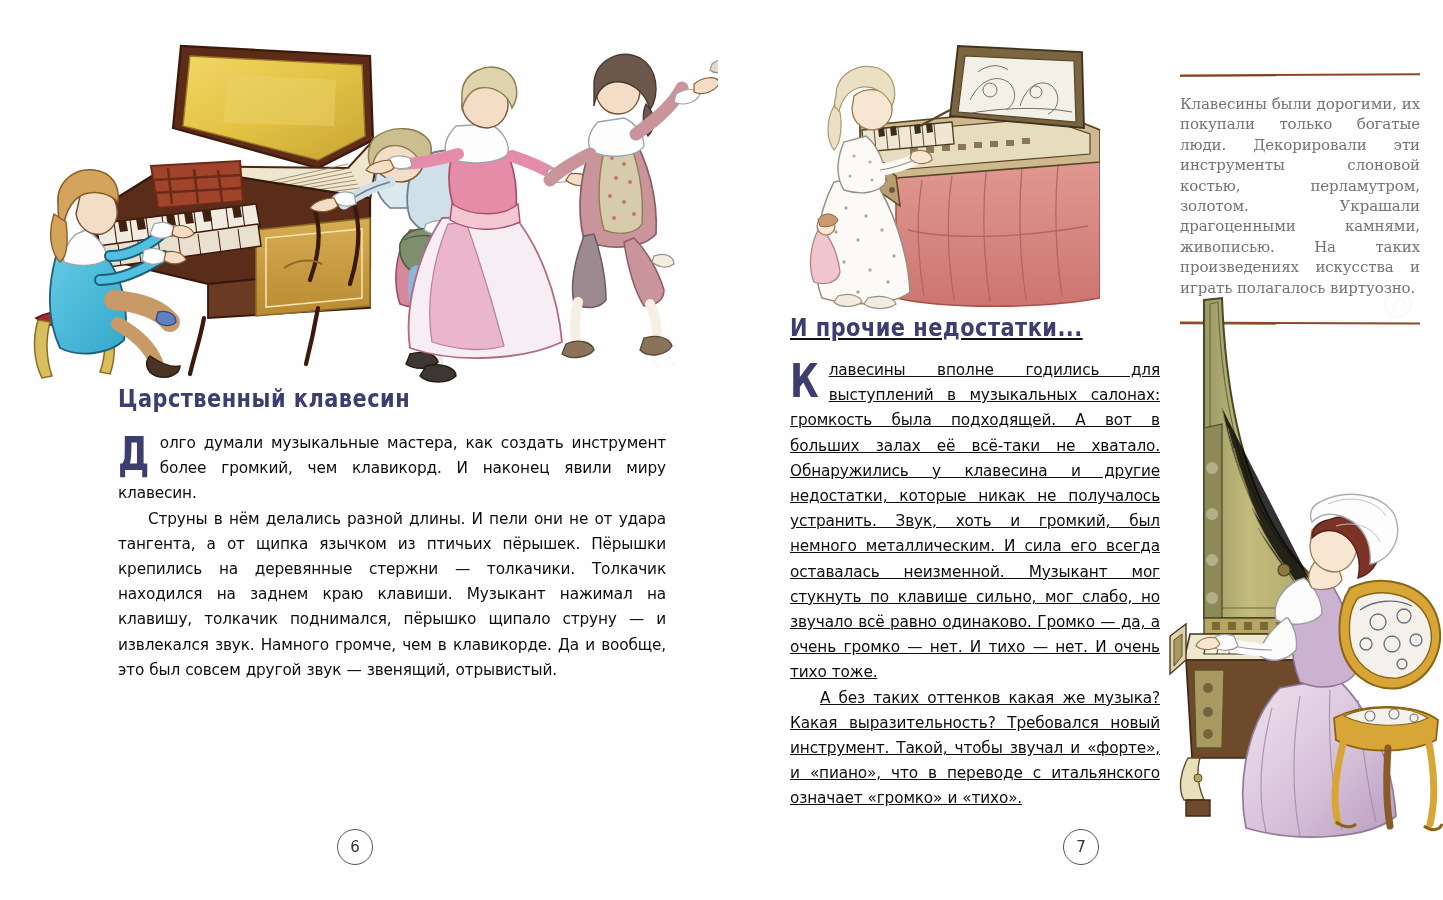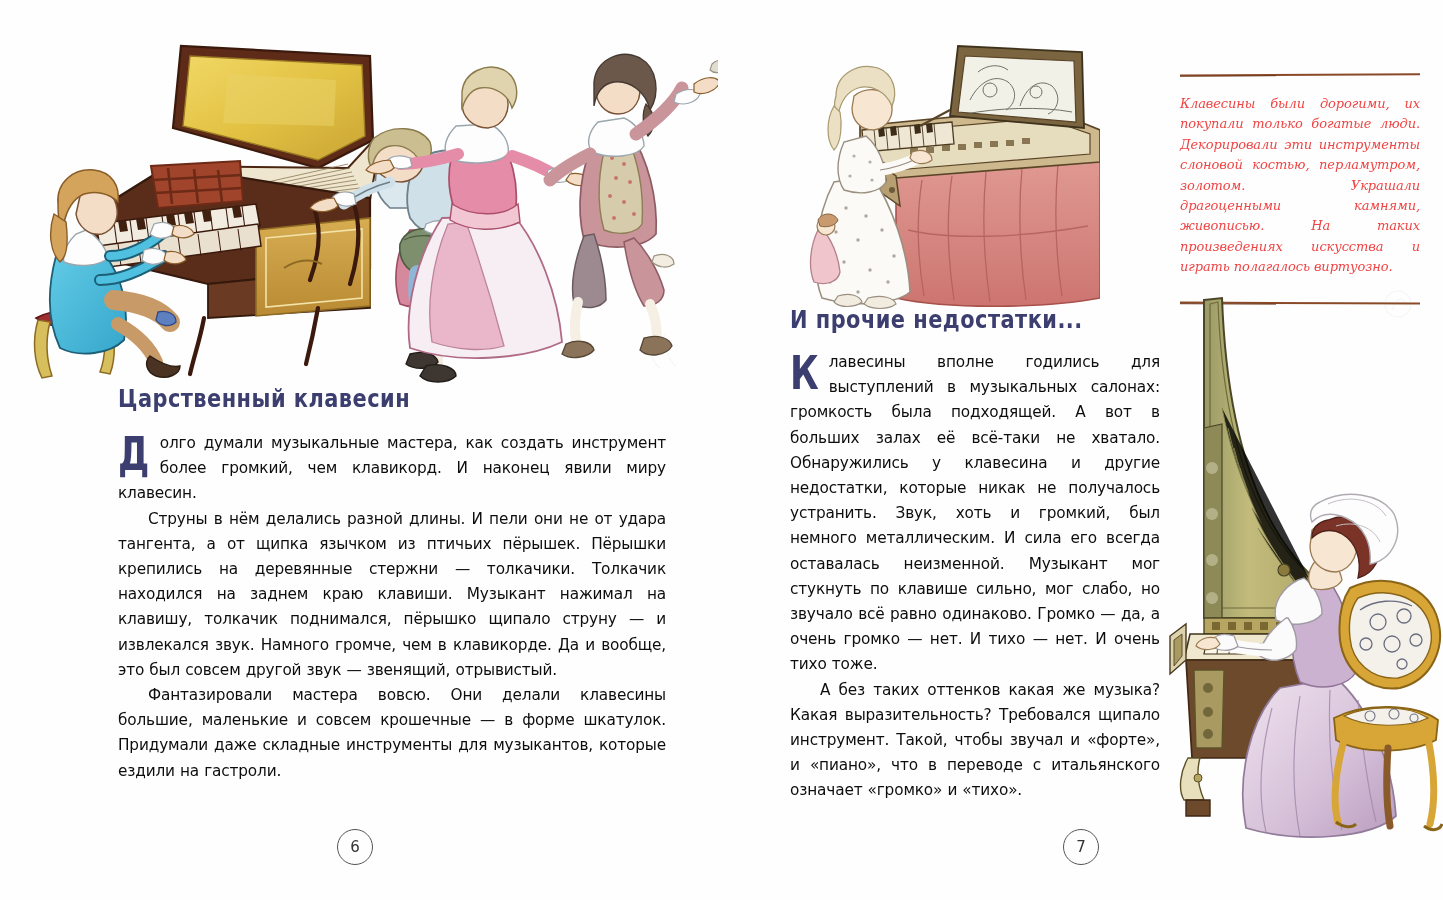--- a/index.html
+++ b/index.html
@@ -50,25 +50,24 @@
     margin:3px 5px 0 0;
     transform:scaleX(0.85);
     transform-origin:left top;
   }
 
   
   .sidenote{position:absolute;}
   .sidenote p{
     margin:0;
     font-family:"DejaVu Serif","Liberation Serif",serif;
-    font-style:italic;
-    font-size:13px;
+    font-size:15px;
     line-height:20.4px;
     text-align:justify;
-    color:#ef4444;
+    color:#737373;
     letter-spacing:-0.1px;
   }
   .rule{height:4px;width:100%;}
 
   
   .folio{
     position:absolute;
     width:34px;height:34px;border-radius:50%;
     border:1.3px solid #555;
     display:flex;align-items:center;justify-content:center;
@@ -302,21 +301,20 @@
     </svg>
   </div>
 
   <div class="col" style="left:118px;top:384px;width:548px;">
     <div class="heading" style="font-size:25px;margin-bottom:18px;">Царственный клавесин</div>
 
     <p class="body-par">
       <span class="dropcap">Д</span><span>олго думали музыкальные мастера, как создать инструмент более громкий, чем клавикорд. И наконец явили миру клавесин.</span>
     </p>
     <p class="body-par">Струны в нём делались разной длины. И пели они не от удара тангента, а от щипка язычком из птичьих пёрышек. Пёрышки крепились на деревянные стержни — толкачики. Толкачик находился на заднем краю клавиши. Музыкант нажимал на клавишу, толкачик поднимался, пёрышко щипало струну — и извлекался звук. Намного громче, чем в клавикорде. Да и вообще, это был совсем другой звук — звенящий, отрывистый.</p>
-    <p class="body-par">Фантазировали мастера вовсю. Они делали клавесины большие, маленькие и совсем крошечные — в форме шкатулок. Придумали даже складные инструменты для музыкантов, которые ездили на гастроли.</p>
   </div>
 
   <div class="folio" style="left:337px;top:829px;">
     <span>6</span>
   </div>
 
   <div class="illus" style="left:800px;top:30px;width:300px;height:285px;">
     <svg viewBox="0 0 300 285" xmlns="http://www.w3.org/2000/svg">
       <defs>
         <linearGradient id="cloth" x1="0" y1="0" x2="0" y2="1">
@@ -427,27 +425,27 @@
         <path d="M18 200 C10 216 8 238 14 252 C26 256 38 252 40 242 C38 224 30 208 22 198 Z" fill="#f0c5cc" stroke="#b3808b" stroke-width="1.3"></path>
         <circle cx="26" cy="196" r="9" fill="#f7e7d2" stroke="#9a7a52" stroke-width="1.2"></circle>
         <path d="M18 190 C22 182 34 182 38 190 C36 196 26 198 20 196 Z" fill="#c99a6e" stroke="#8a6440" stroke-width="1"></path>
 
         <path d="M38 266 C50 262 60 266 62 272 C54 278 40 278 34 272 Z" fill="#f2ece0" stroke="#9a8f80" stroke-width="1.2"></path>
         <path d="M68 268 C82 264 94 268 96 274 C88 280 72 280 64 274 Z" fill="#f2ece0" stroke="#9a8f80" stroke-width="1.2"></path>
       </g>
     </svg>
   </div>
 
-  <div class="col" style="left:790px;top:305px;width:370px;">
+  <div class="col" style="left:790px;top:313px;width:370px;text-decoration:underline;">
     <div class="heading" style="font-size:25px;margin-bottom:16px;">И прочие недостатки...</div>
 
     <p class="body-par">
       <span class="dropcap">К</span><span>лавесины вполне годились для выступлений в музыкальных салонах: громкость была подходящей. А вот в больших залах её всё-таки не хватало. Обнаружились у клавесина и другие недостатки, которые никак не получалось устранить. Звук, хоть и громкий, был немного металлическим. И сила его всегда оставалась неизменной. Музыкант мог стукнуть по клавише сильно, мог слабо, но звучало всё равно одинаково. Громко — да, а очень громко — нет. И тихо — нет. И очень тихо тоже.</span>
     </p>
-    <p class="body-par">А без таких оттенков какая же музыка? Какая выразительность? Требовался щипало инструмент. Такой, чтобы звучал и «форте», и «пиано», что в переводе с итальянского означает «громко» и «тихо».</p>
+    <p class="body-par">А без таких оттенков какая же музыка? Какая выразительность? Требовался новый инструмент. Такой, чтобы звучал и «форте», и «пиано», что в переводе с итальянского означает «громко» и «тихо».</p>
   </div>
 
   <div class="folio" style="left:1063px;top:829px;">
     <span>7</span>
   </div>
 
   <div class="sidenote" style="left:1180px;top:63px;width:240px;">
     <svg class="rule" viewBox="0 0 240 4" preserveAspectRatio="none">
       <path d="M0 2.4 L240 1.2" stroke="#8a4a28" stroke-width="2" fill="none"></path>
       <path d="M0 3.2 L96 2.6" stroke="#6f3a1e" stroke-width="1.1" fill="none" opacity=".8"></path>

